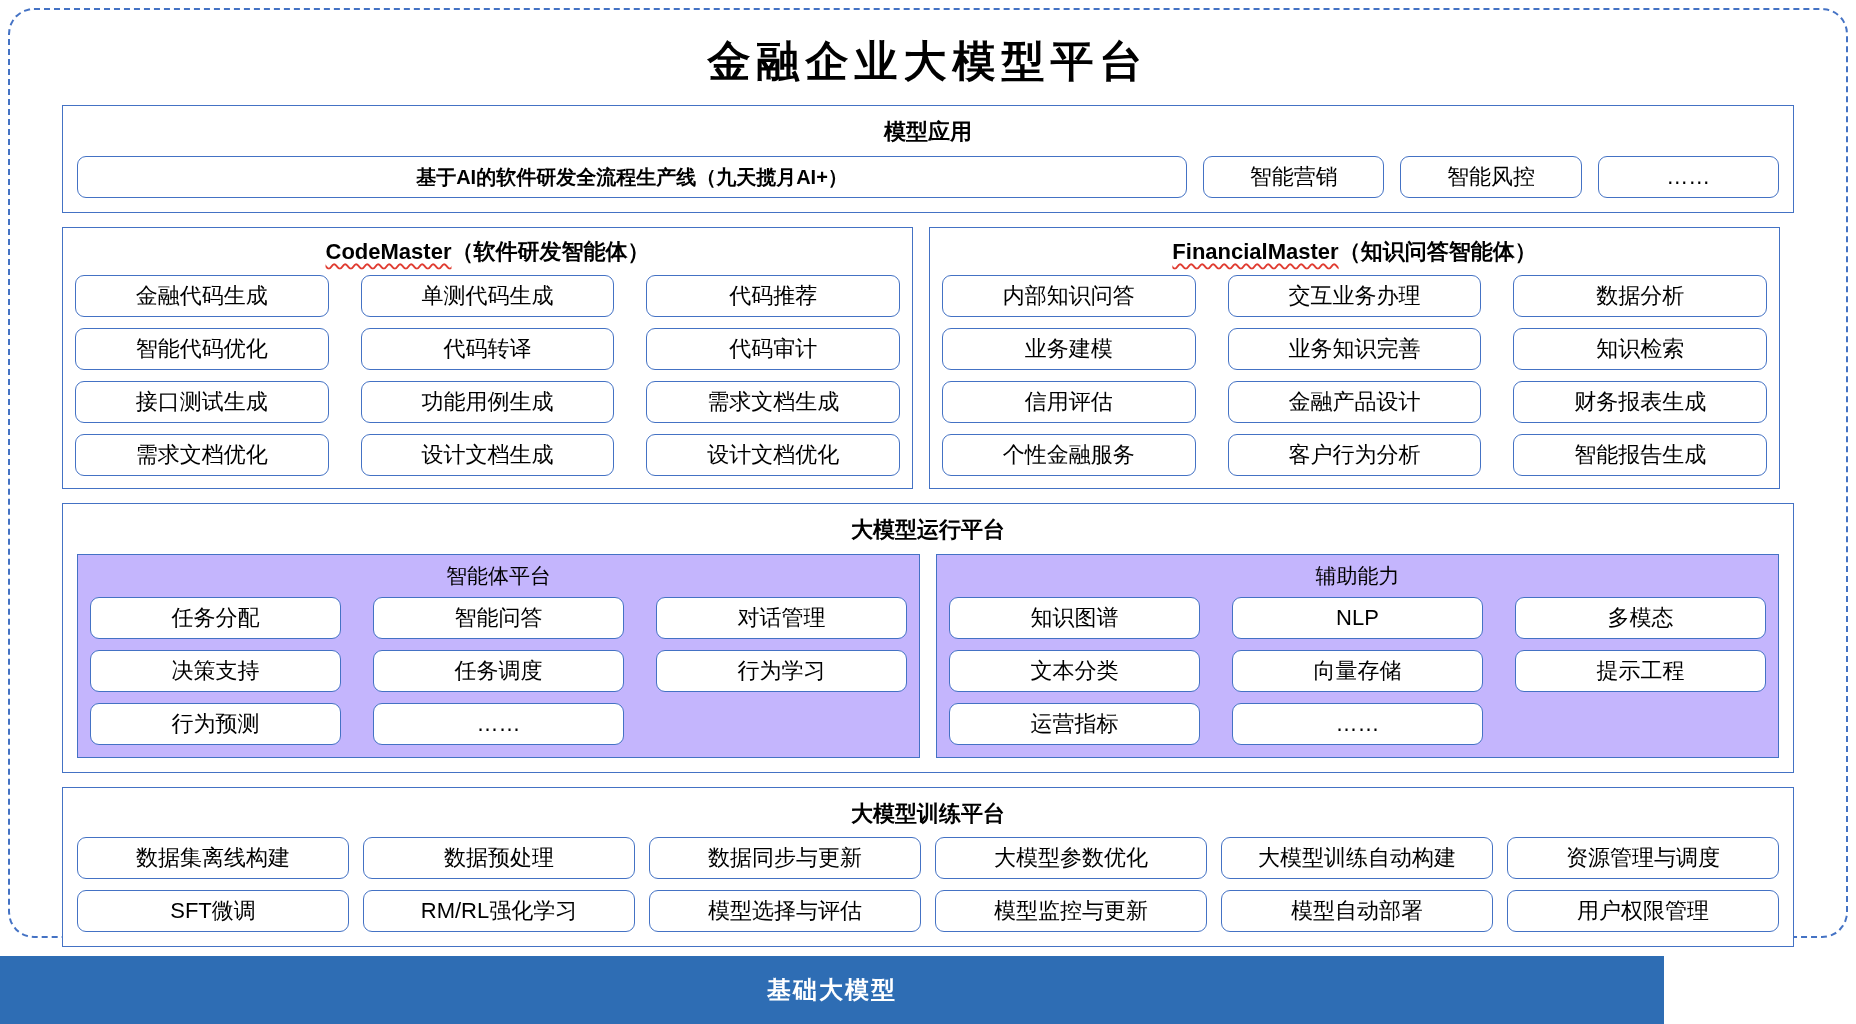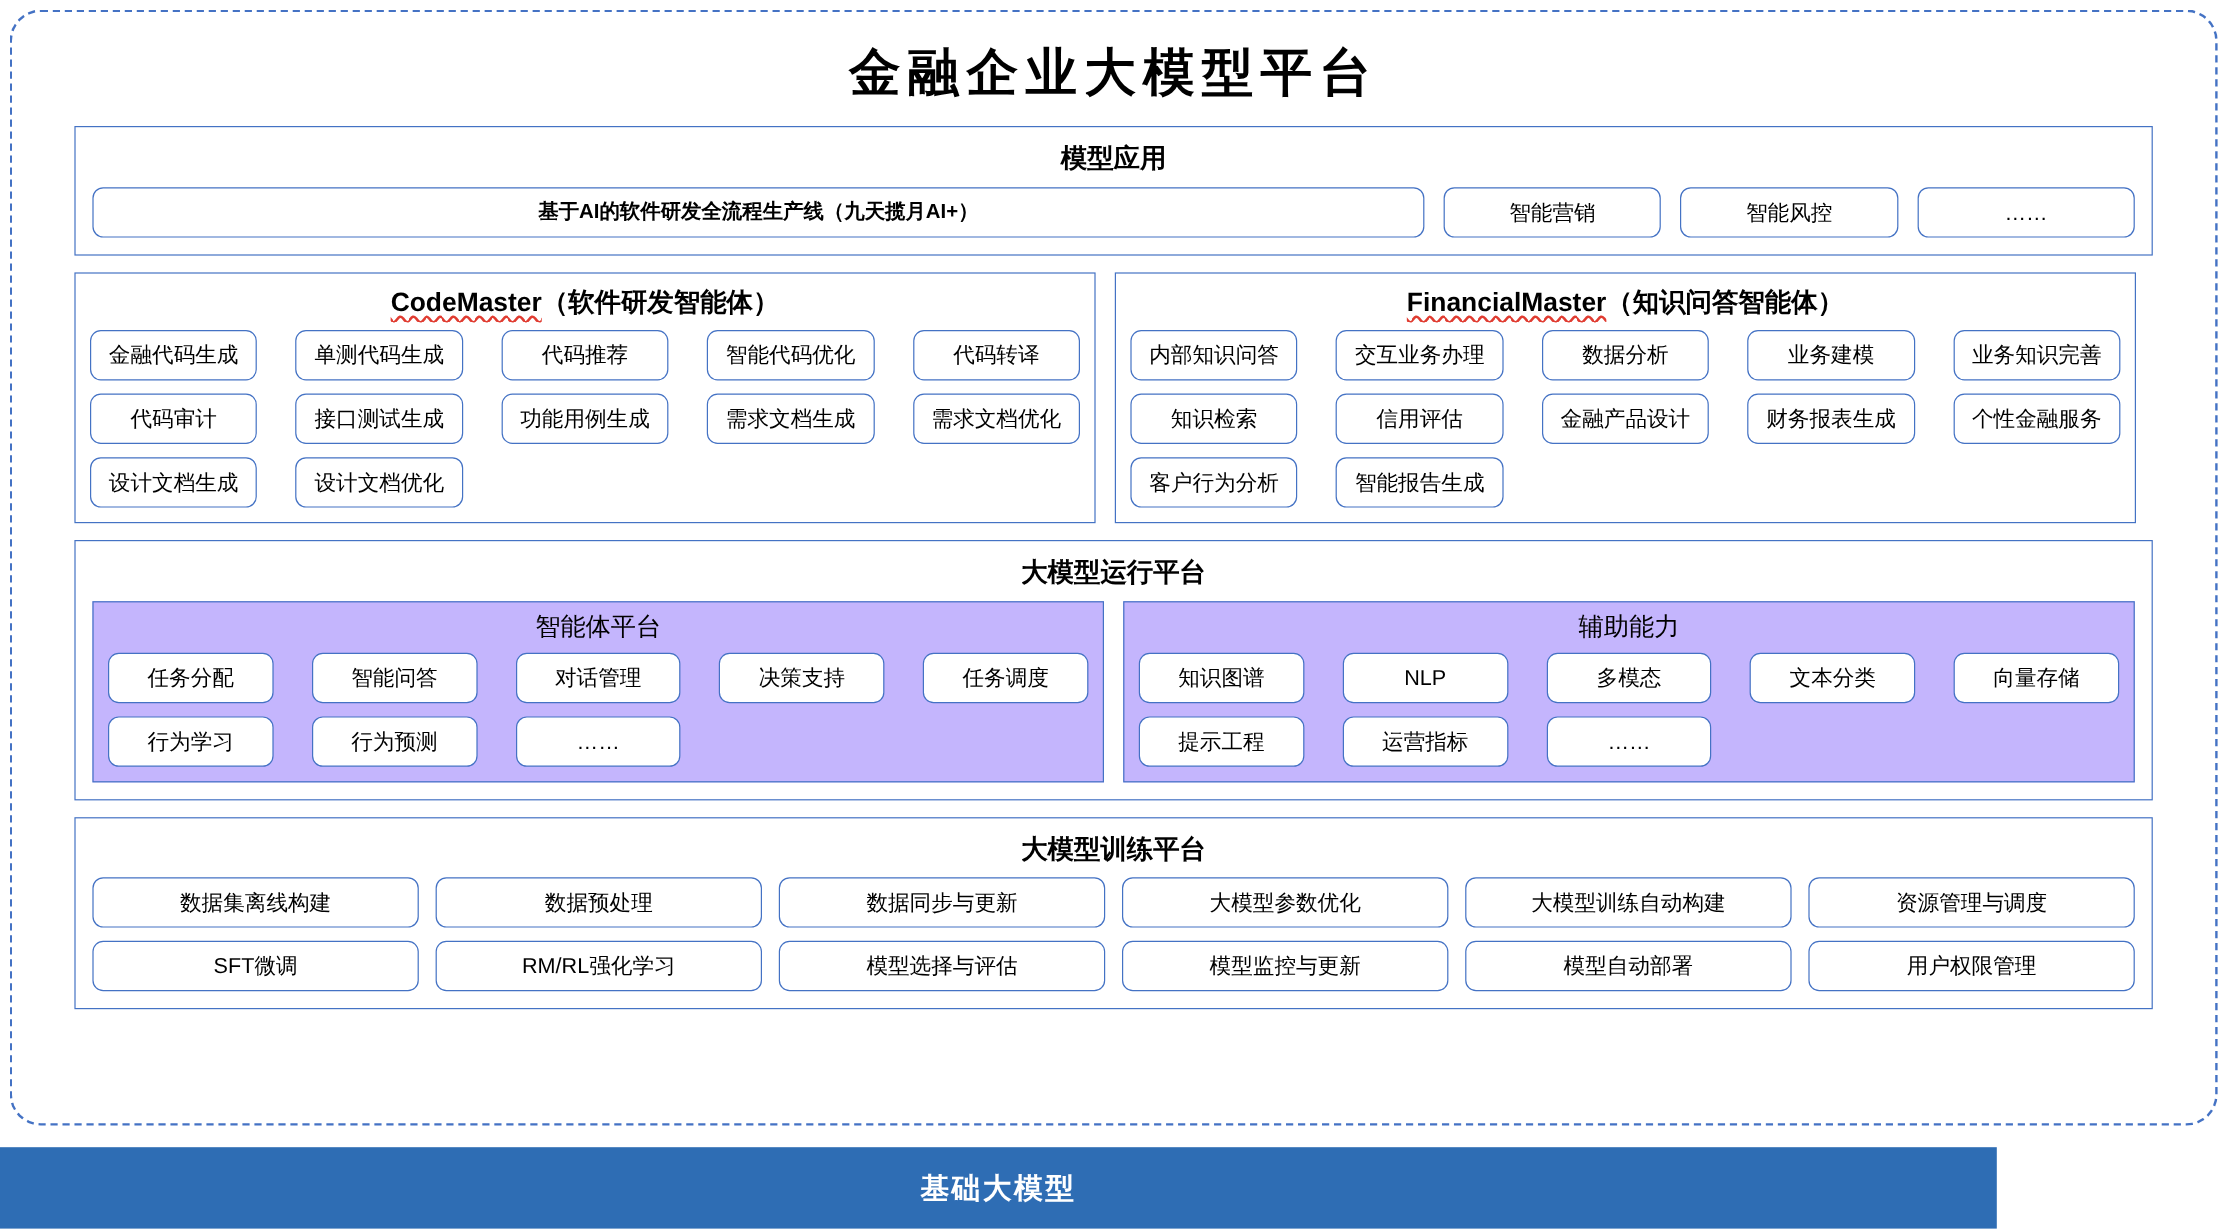--- a/index.html
+++ b/index.html
@@ -82,28 +82,28 @@
 
   
   .chip {
     box-sizing: border-box;
     border: 1px solid #4472c4;
     border-radius: 9px;
     background: #ffffff;
     height: 42px;
     line-height: 40px;
     text-align: center;
-    font-size: 18px;
+    font-size: 22px;
     white-space: nowrap;
     overflow: hidden;
     color: #000;
   }
   .chip.bold {
     font-weight: 700;
-    font-size: 17px;
+    font-size: 20px;
   }
 
   
   .apps-row {
     display: flex;
     gap: 16px;
     align-items: stretch;
   }
   .apps-row .chip.wide { flex: 0 0 1110px; }
   .apps-row .chip.small { flex: 1 1 0; }
@@ -114,21 +114,21 @@
     gap: 16px;
     margin: 0 52px 14px 38px;
   }
   .agents > .panel {
     margin: 0;
     flex: 1 1 0;
     padding: 8px 12px 12px 12px;
   }
   .grid4 {
     display: grid;
-    grid-template-columns: repeat(5, 1fr);
+    grid-template-columns: repeat(3, 1fr);
     gap: 11px 32px;
   }
 
   
   .runtime-inner {
     display: flex;
     gap: 16px;
   }
   .subpanel {
     box-sizing: border-box;

